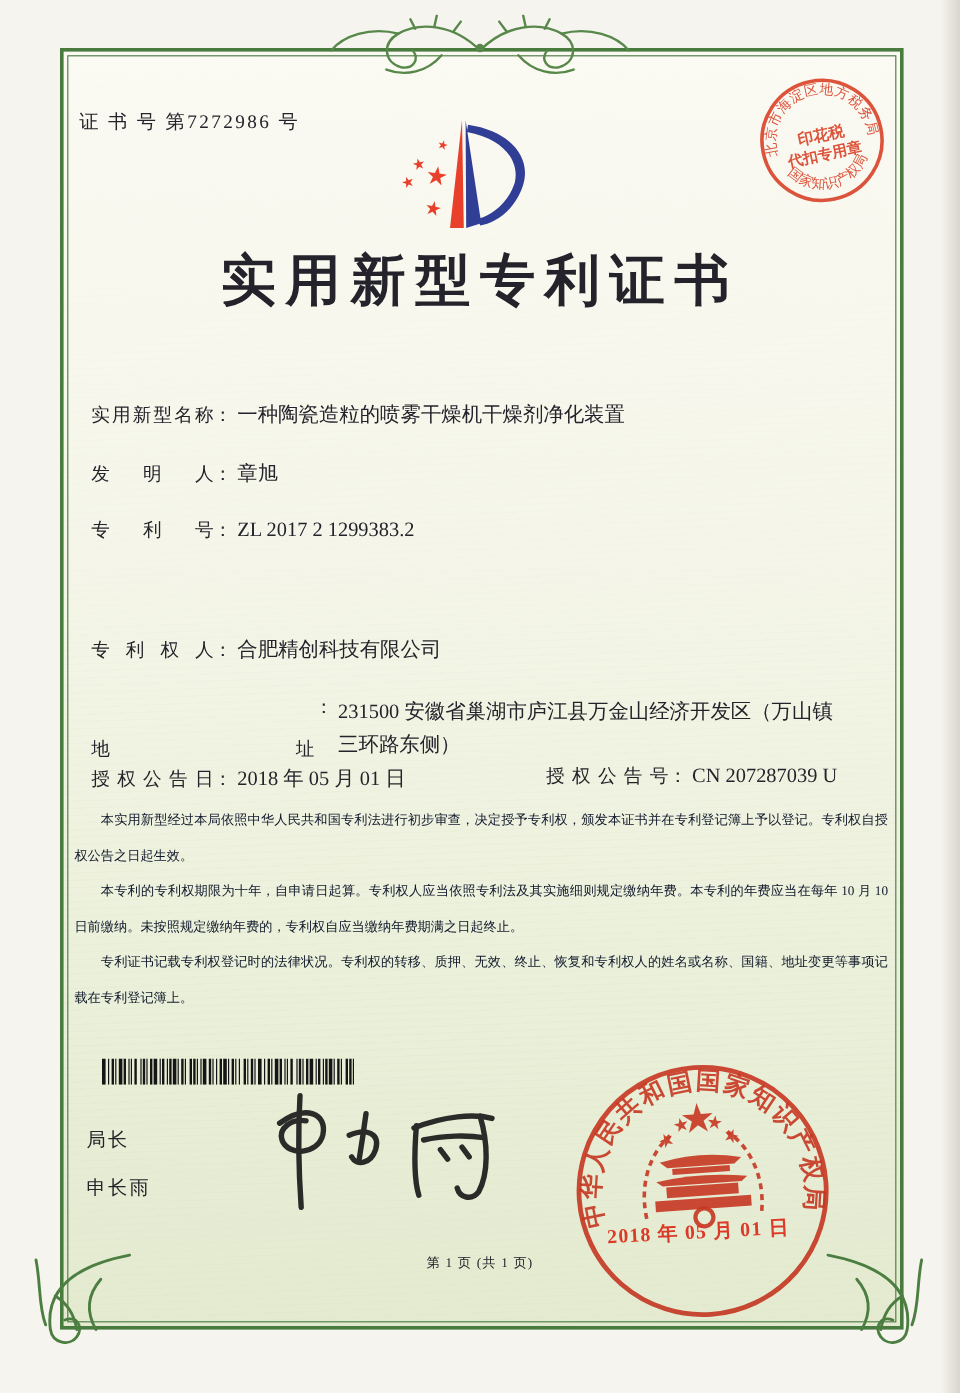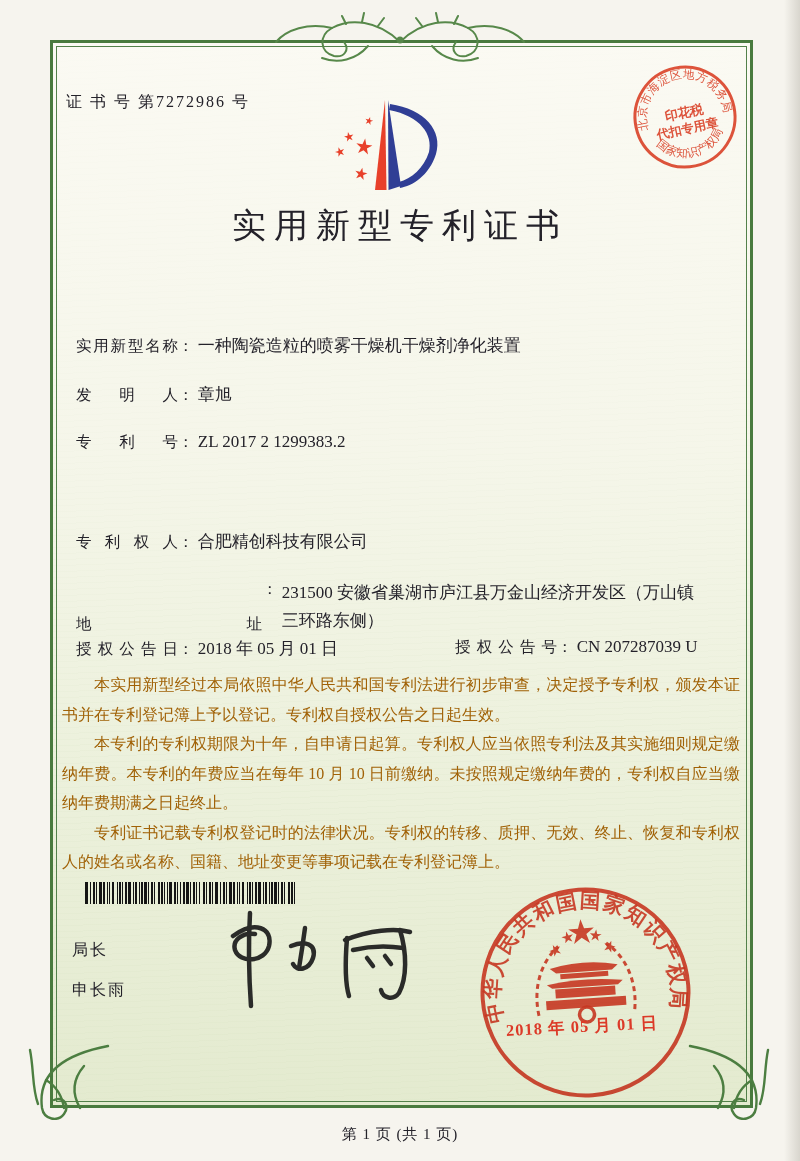--- a/index.html
+++ b/index.html
@@ -13,39 +13,39 @@
         background:
           linear-gradient(180deg, rgba(251,250,243,.96) 0%, rgba(245,246,233,.90) 38%,
                           rgba(234,240,216,.82) 68%, rgba(225,233,203,.88) 100%),
           repeating-linear-gradient(178deg, rgba(125,158,100,.16) 0px, rgba(125,158,100,.16) 1px,
                           rgba(255,255,255,0) 1px, rgba(255,255,255,0) 6px);
         z-index:1;}
   .frame::before{content:"";position:absolute;inset:3px;border:1px solid #53814a;}
   svg{position:absolute;}
   .certno{position:absolute;left:66px;top:92px;font-size:16px;letter-spacing:2px;z-index:3;}
   .title{position:absolute;left:50%;transform:translateX(-50%);top:203px;margin:0;
-        font-size:34px;font-weight:normal;letter-spacing:8px;white-space:nowrap;z-index:3;}
+        font-size:46px;font-weight:bold;letter-spacing:8px;white-space:nowrap;z-index:3;}
   .row{position:absolute;left:76px;width:670px;font-size:17px;z-index:3;white-space:nowrap;}
   .fl{display:inline-block;width:102px;text-align:justify;text-align-last:justify;
       font-family:"Liberation Sans","DejaVu Sans",sans-serif;font-size:15.5px;vertical-align:bottom;}
   .fl.wide{width:186px;}
   .fc{font-family:"Liberation Sans","DejaVu Sans",sans-serif;font-size:15.5px;}
   .fv{font-size:17px;}
   .addrval{display:inline-block;vertical-align:top;line-height:28px;white-space:nowrap;}
   .rightcol{position:absolute;left:379px;top:0;}
   .paras{position:absolute;left:62px;top:670px;width:678px;z-index:3;
-        font-size:16px;line-height:29.5px;text-align:justify;color:#a16207;}
+        font-size:11px;line-height:29.5px;text-align:justify;color:#0f172a;}
   .paras p{margin:0;text-indent:2em;}
   .signer{position:absolute;left:72px;z-index:3;font-size:16px;letter-spacing:2px;
         font-family:Liberation Serif, serif;}
   .sealdate{position:absolute;left:492px;top:1016px;width:180px;text-align:center;z-index:6;
         color:#dc3a28;font-size:16.5px;font-weight:bold;letter-spacing:1px;
         transform:rotate(-3deg);white-space:nowrap;}
-  .footer{position:absolute;left:50%;transform:translateX(-50%);top:1125px;
-        font-size:15px;letter-spacing:1px;z-index:3;}
+  .footer{position:absolute;left:50%;transform:translateX(-50%);top:1045px;
+        font-size:11px;letter-spacing:1px;z-index:3;}
   .seal{mix-blend-mode:multiply;}
 </style>
 </head>
 <body>
 
 <div class="page">
 
   <div class="frame"></div>
 
   <svg style="left:272px;top:12px;z-index:2" width="256" height="58" viewBox="0 0 256 58">

